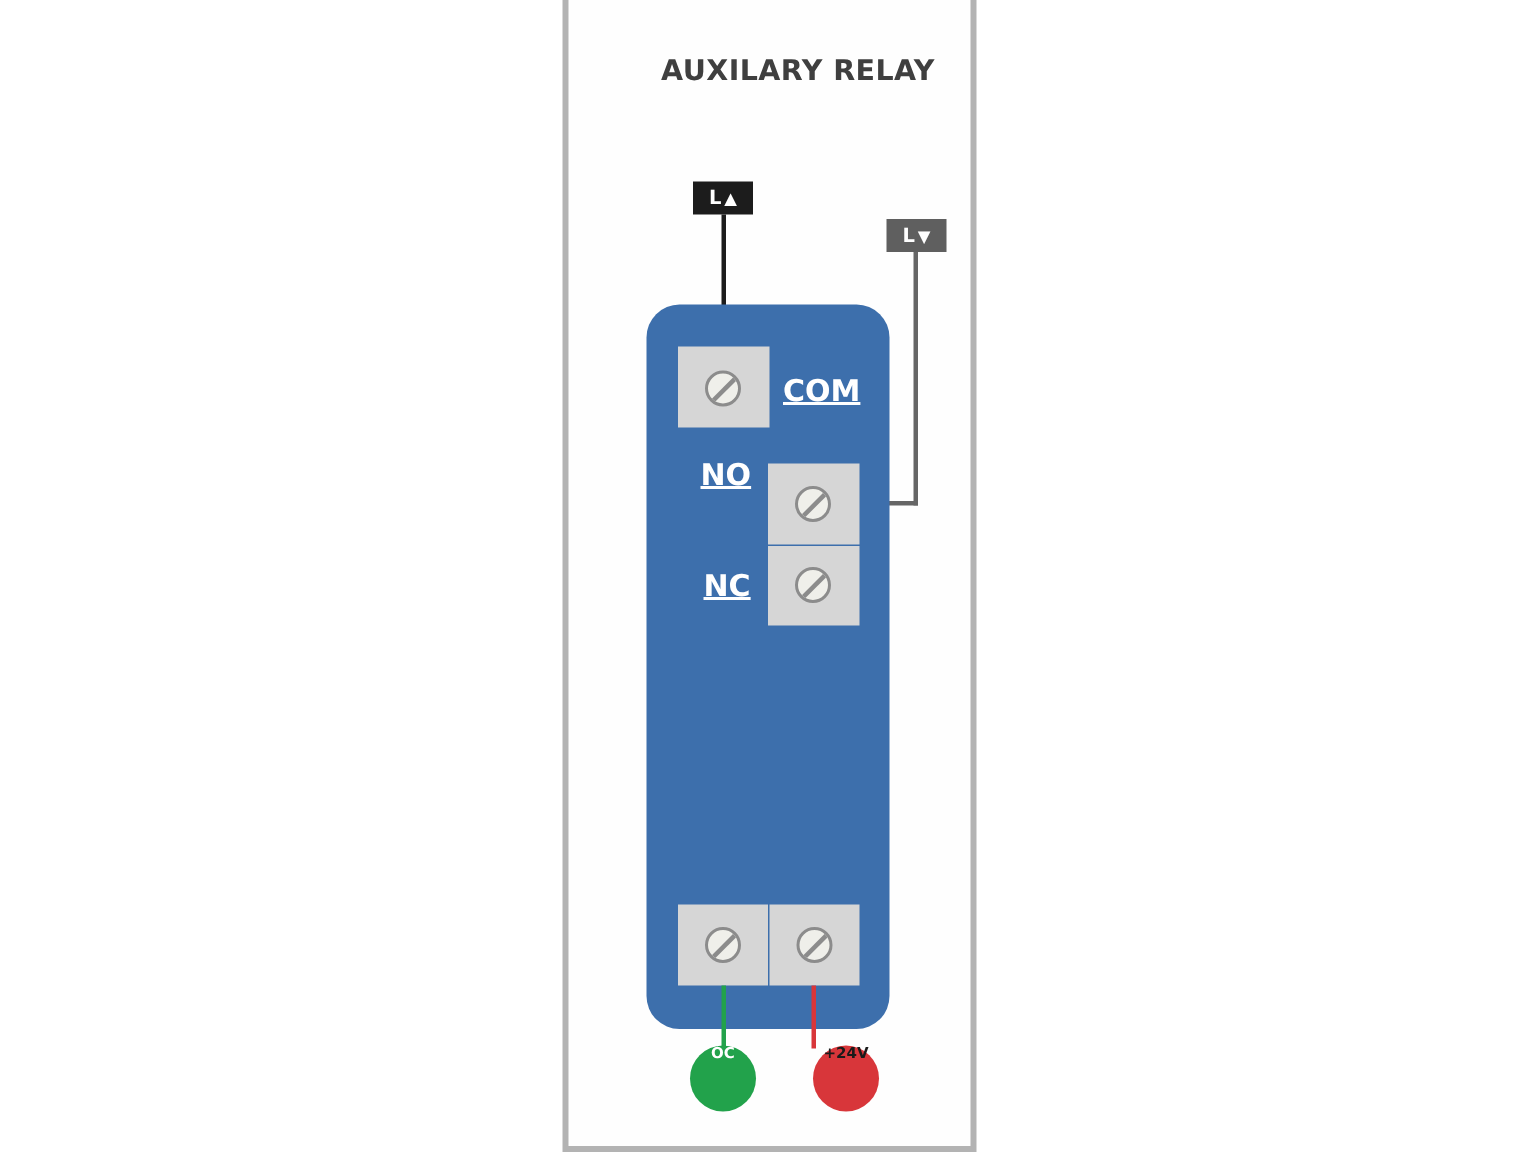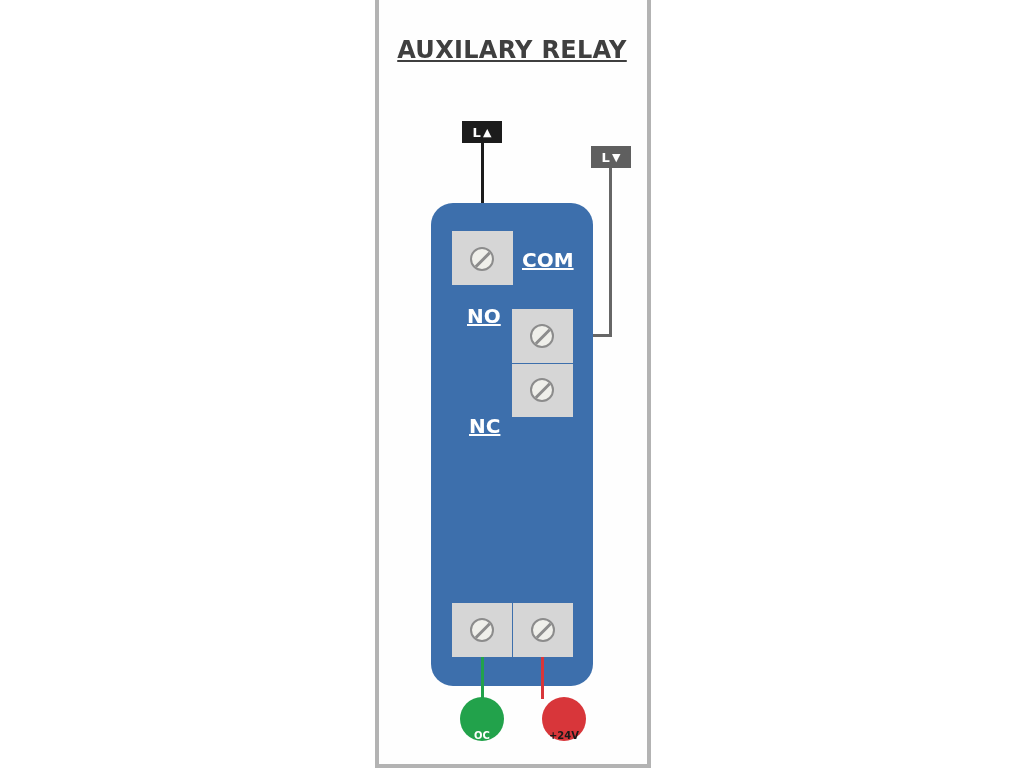--- a/index.html
+++ b/index.html
@@ -1,27 +1,27 @@
 <!DOCTYPE html>
 <html><head>
 <meta charset="utf-8">
 <style>
   html,body{margin:0;padding:0;background:#ffffff;}
   body{width:1024px;height:768px;position:relative;overflow:hidden;font-family:"DejaVu Sans","Liberation Sans",sans-serif;}
   .frame{position:absolute;left:375px;top:-4px;width:268px;height:764px;border:4px solid #b3b3b3;background:#fefefe;}
-  .title{position:absolute;left:380px;top:36px;width:264px;text-align:center;font-size:24px;font-weight:bold;color:#3f3f3f;letter-spacing:0.3px;text-decoration:underline;}
+  .title{position:absolute;left:400px;top:36px;width:264px;text-align:center;font-size:19px;font-weight:bold;color:#3f3f3f;letter-spacing:0.3px;}
   .tag{position:absolute;height:22px;color:#fff;font-size:13px;font-weight:bold;display:flex;align-items:center;justify-content:center;gap:2px;}
   .tag .tri{font-size:11px;}
   .wire{position:absolute;background:#222;}
   .module{position:absolute;left:431px;top:203px;width:162px;height:483px;background:#3d6fac;border-radius:22px;}
   .block{position:absolute;background:#d6d6d6;}
   .screw{position:absolute;width:24px;height:24px;border-radius:50%;background:#efefea;border:2px solid #8c8c8c;box-sizing:border-box;overflow:hidden;}
   .screw::after{content:"";position:absolute;left:-2px;top:9px;width:26px;height:3px;background:#8c8c8c;transform:rotate(-45deg);}
   .lbl{position:absolute;color:#fff;font-weight:bold;font-size:20px;text-decoration:underline;}
-  .circle{position:absolute;width:44px;height:44px;border-radius:50%;display:flex;align-items:flex-end;justify-content:center;font-weight:bold;font-size:10px;}
+  .circle{position:absolute;width:44px;height:44px;border-radius:50%;display:flex;align-items:flex-start;justify-content:center;font-weight:bold;font-size:10px;}
 </style>
 </head>
 <body>
 
 <div class="frame"></div>
 <div class="title">AUXILARY RELAY</div>
 
 <div class="tag" style="left:462px;top:121px;width:40px;background:#1c1c1c;">
   <span>L</span>
   <span class="tri">▲</span>
@@ -42,21 +42,21 @@
 </div>
 <div class="lbl" style="left:522px;top:248px;">COM</div>
 
 <div class="block" style="left:512px;top:309px;width:61px;height:54px;">
   <div class="screw" style="left:18px;top:15px;"></div>
 </div>
 <div class="block" style="left:512px;top:364px;width:61px;height:53px;">
   <div class="screw" style="left:18px;top:14px;"></div>
 </div>
 <div class="lbl" style="left:467px;top:304px;">NO</div>
-<div class="lbl" style="left:469px;top:378px;margin-top:36px;">NC</div>
+<div class="lbl" style="left:469px;top:378px;">NC</div>
 
 <div class="block" style="left:452px;top:603px;width:60px;height:54px;">
   <div class="screw" style="left:18px;top:15px;"></div>
 </div>
 <div class="block" style="left:513px;top:603px;width:60px;height:54px;">
   <div class="screw" style="left:18px;top:15px;"></div>
 </div>
 
 <div class="wire" style="left:481px;top:657px;width:3px;height:42px;background:#22a24b;"></div>
 <div class="wire" style="left:541px;top:657px;width:3px;height:42px;background:#d8363a;"></div>

